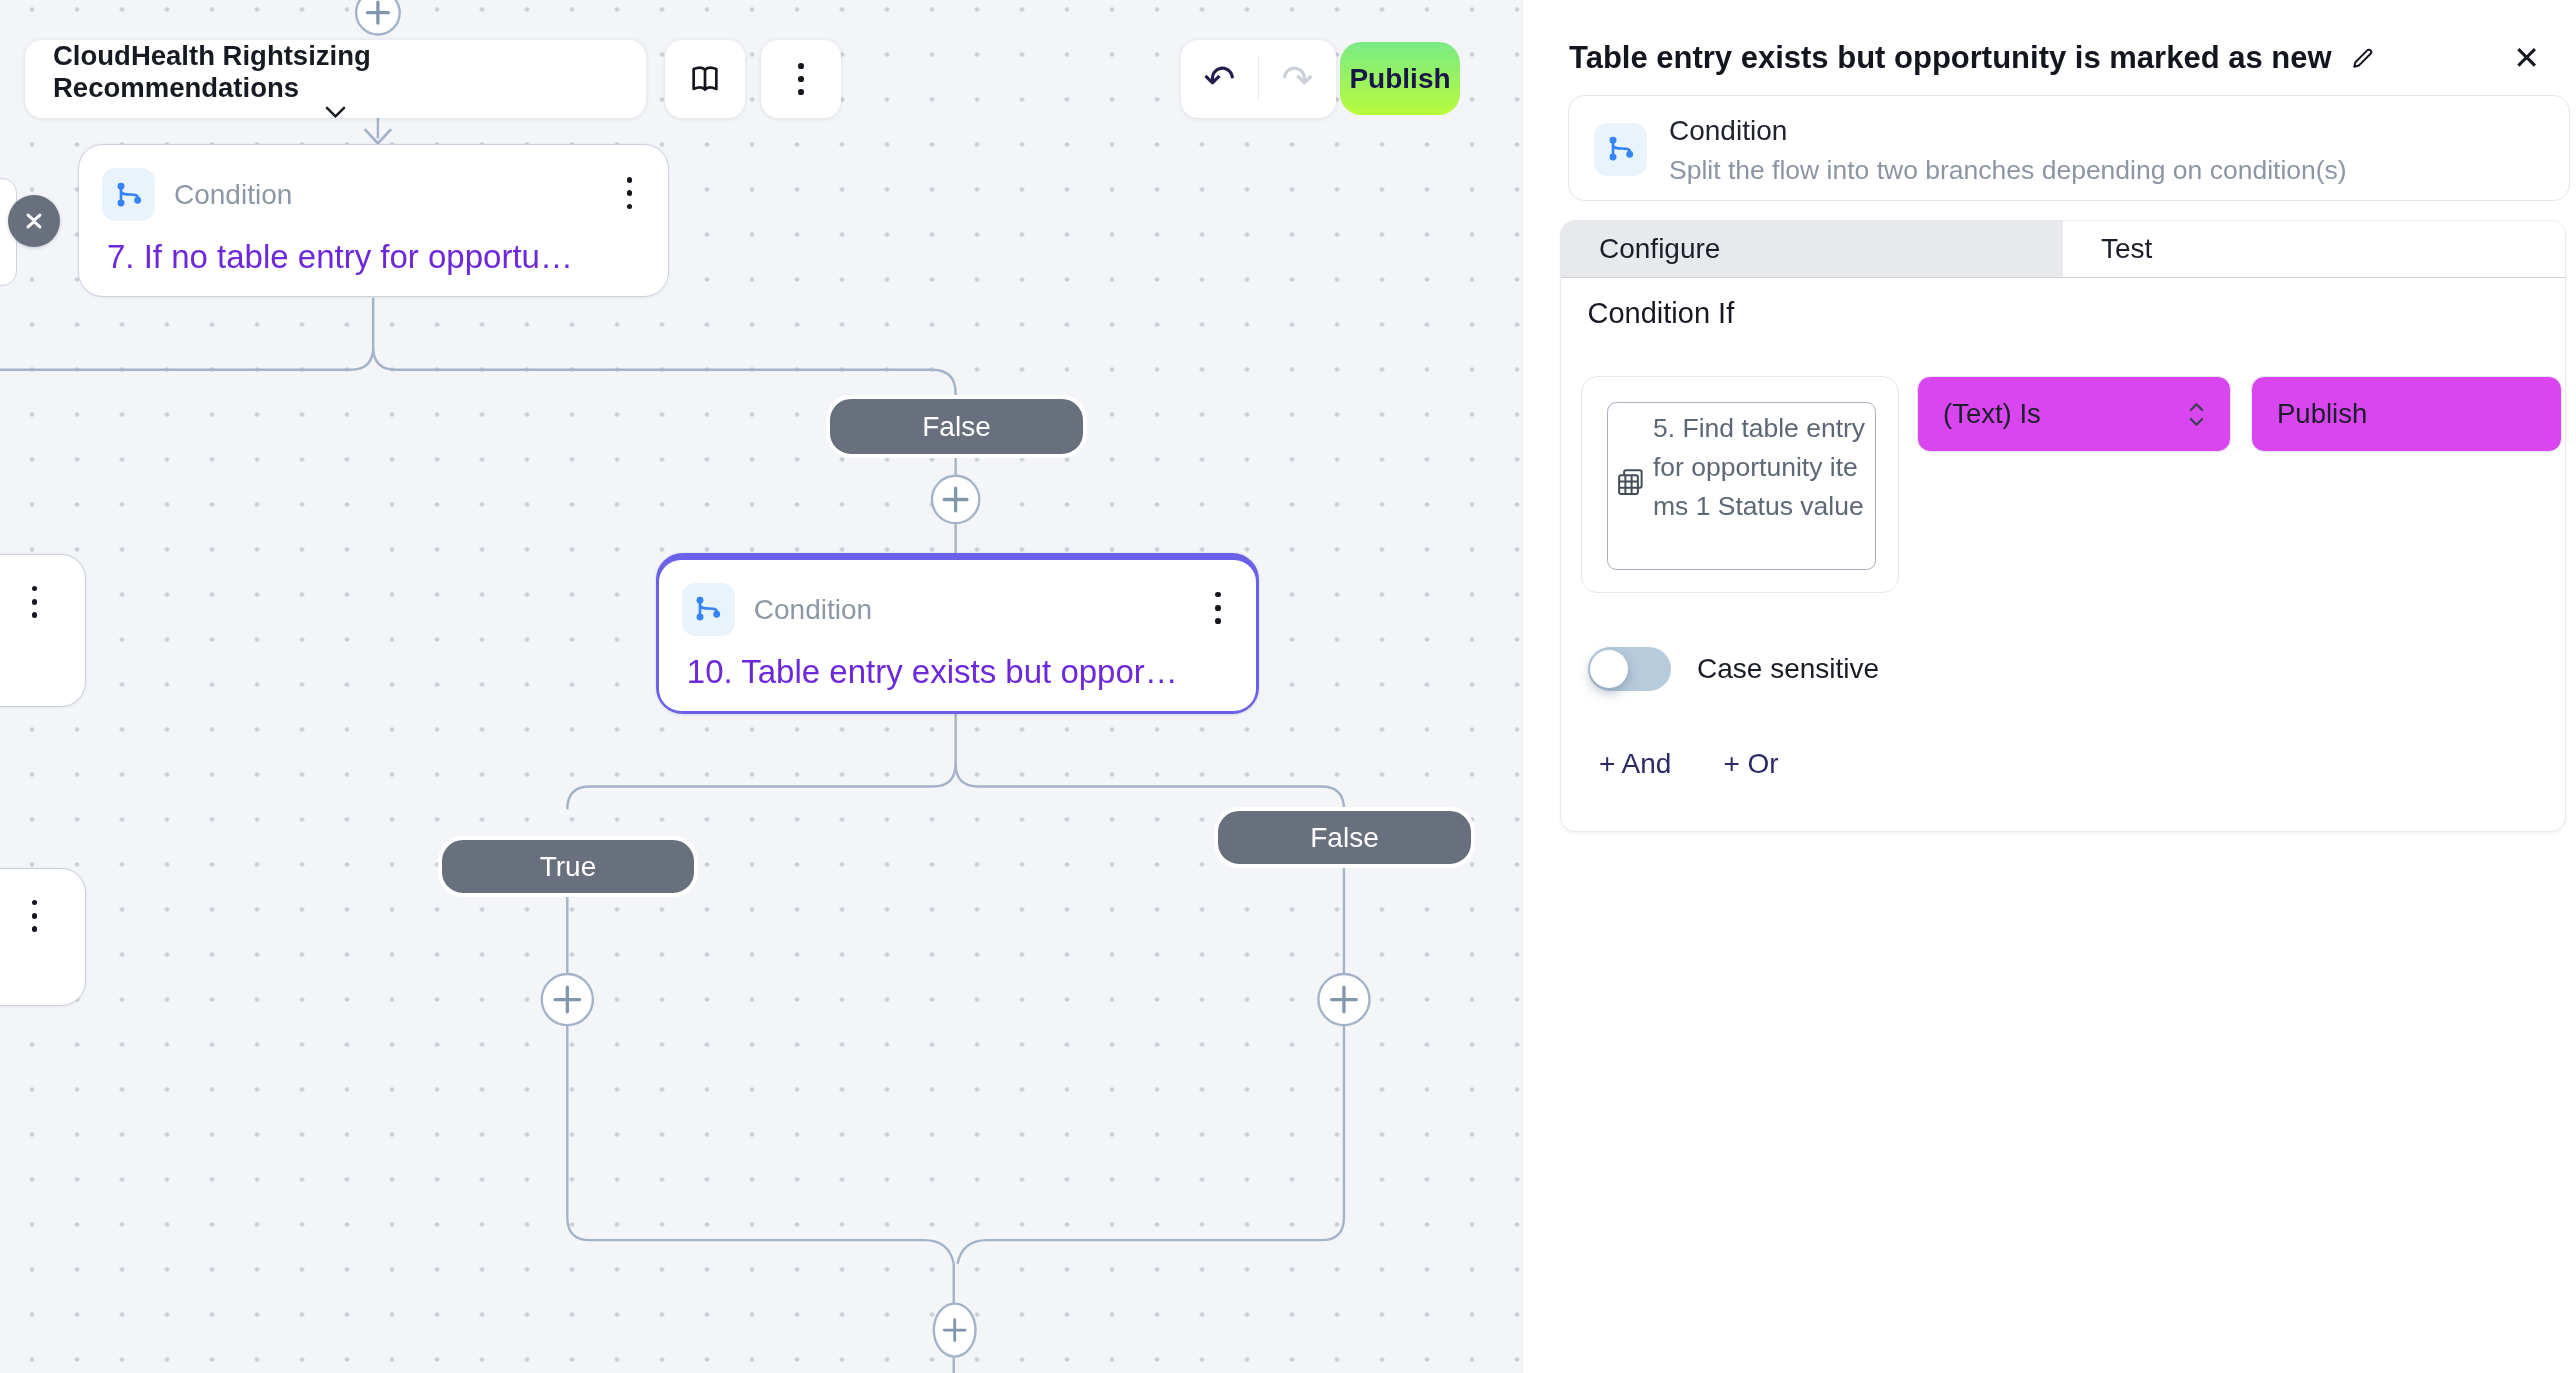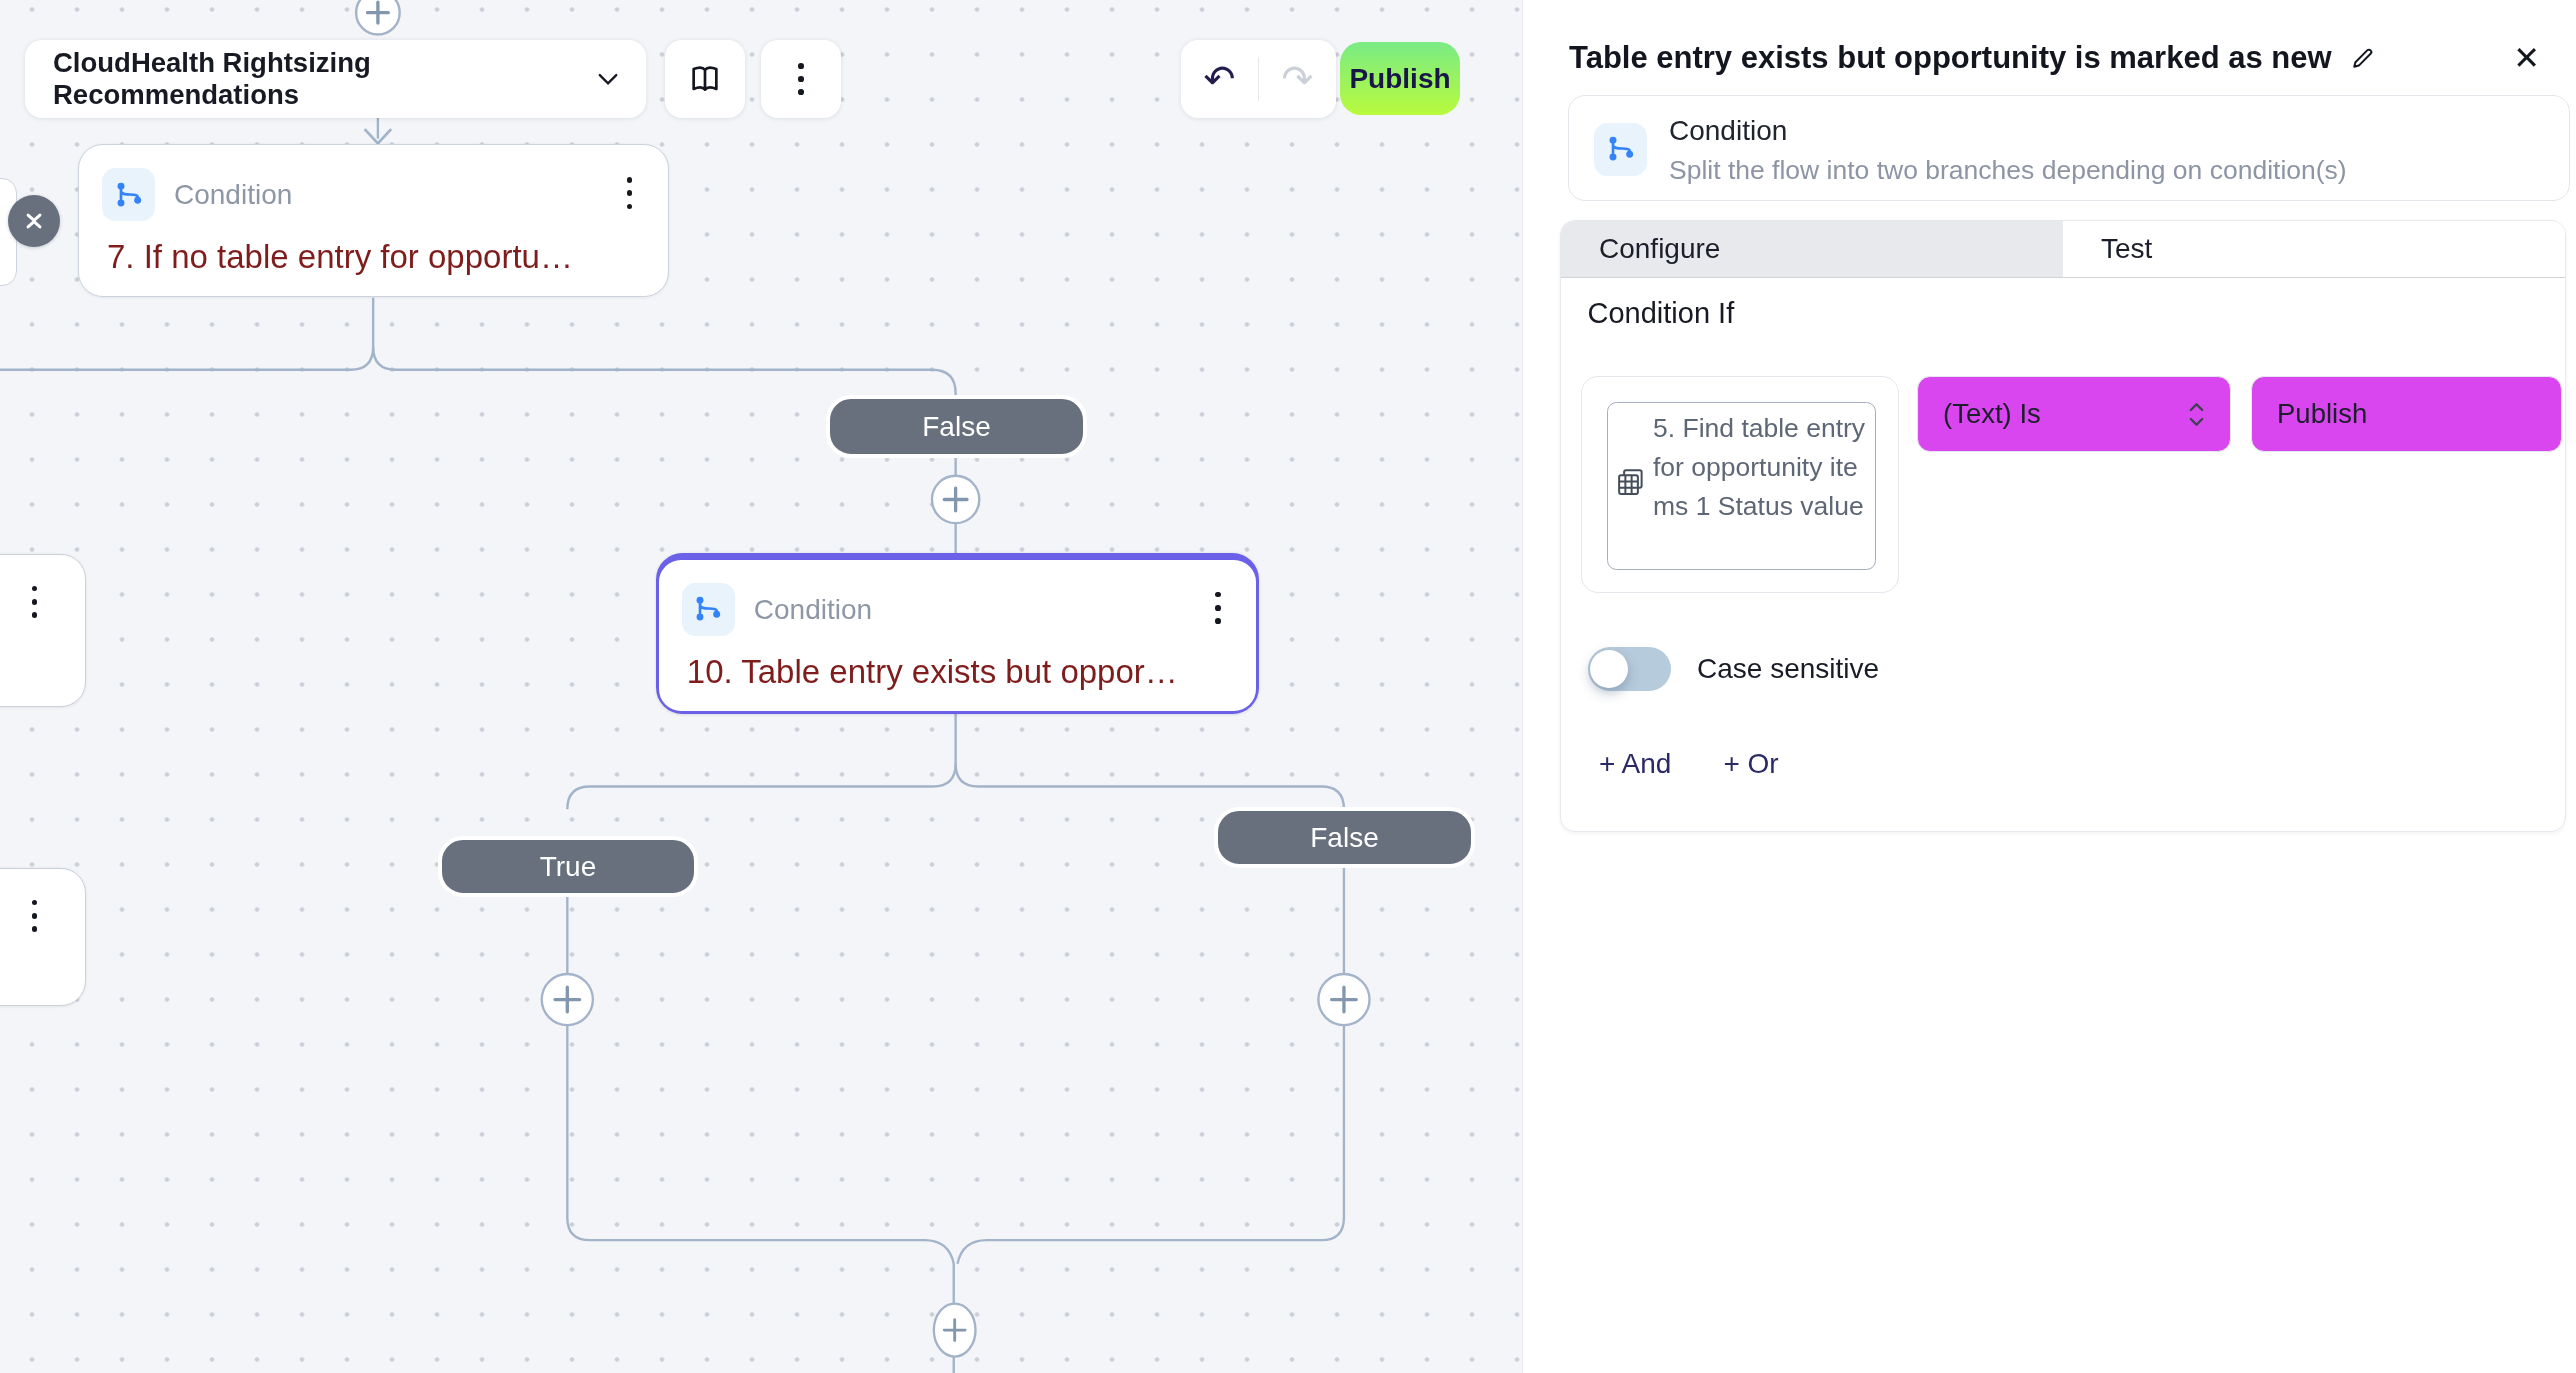--- a/index.html
+++ b/index.html
@@ -17,36 +17,36 @@
   .node { position: absolute; background: #fff; border: 1.9px solid #ccd3dd;
     border-radius: 25px; box-shadow: 0 0.9px 2.8px rgba(25,35,60,.07); }
   .node-inner { position: relative; width: 100%; height: 100%; }
   .node-chip { position: absolute; left: 23px; top: 23px; width: 53px; height: 53px;
     background: #e9f3fc; border-radius: 13.3px; display: flex; align-items: center; justify-content: center; }
   .node-type { position: absolute; left: 95px; top: 34px; font-size: 28px; color: #8e97a6; }
   .node-kebab { position: absolute; right: 30px; top: 26.5px; display: flex; flex-direction: column;
     gap: 7.6px; padding: 5.7px; cursor: pointer; }
   .node-kebab i { width: 5.7px; height: 5.7px; border-radius: 50%; background: #15181f; }
   .node-title { position: absolute; left: 28px; top: 93px; right: 23px; font-size: 33px;
-    color: #7f1d1d; font-weight: 500; white-space: nowrap; overflow: hidden; }
+    color: #6d28d9; font-weight: 500; white-space: nowrap; overflow: hidden; }
 
   .node-selected { border: none; background: #6b61e8; padding: 6.6px 2.8px 2.8px 2.8px;
     border-radius: 26.5px; box-shadow: 0 0.9px 2.8px rgba(25,35,60,.12); }
   .node-selected .node-inner { background: #fff; border-radius: 22px; }
 
   .badge { position: absolute; background: #68707e; border: 4.7px solid #fff; border-radius: 25px;
     color: #fff; font-size: 28px; display: flex; align-items: center; justify-content: center; }
 
   .partial-card { position: absolute; left: -229px; width: 315px; background: #fff;
     border: 1.9px solid #c9d0da; border-radius: 25px; box-shadow: 0 0.9px 2.8px rgba(25,35,60,.07); }
   .partial-card .node-kebab { right: 42px; top: 25px; }
 
   .topbtn { position: absolute; top: 40px; background: #fff; border-radius: 17px;
     box-shadow: 0 0.9px 4.7px rgba(25,35,60,.10); display: flex; align-items: center; cursor: pointer; }
-  #wf-selector { left: 25px; width: 621px; height: 78px; padding: 0 28px; justify-content: space-between; }
+  #wf-selector { left: 25px; width: 621px; height: 78px; padding: 0 28px; justify-content: space-between; flex-direction: column; }
   #wf-selector .lbl { font-size: 27.5px; font-weight: 600; color: #171a23; }
   #book-btn  { left: 665px; width: 80px; height: 78px; justify-content: center; }
   #kebab-btn { left: 761px; width: 80px; height: 78px; justify-content: center; }
   #undo-redo { left: 1181px; width: 155px; height: 78px; }
   #undo-redo .half { width: 50%; height: 100%; display: flex; align-items: center;
     justify-content: center; font-size: 38px; cursor: pointer; }
   #undo-redo .divider { width: 0.9px; height: 44px; background: #e6e8ee; }
   #undo-glyph { color: #221d4e; } #redo-glyph { color: #ccd0d8; }
   #publish-btn { position: absolute; left: 1340px; top: 42px; width: 120px; height: 73px;
     border-radius: 21px; background: linear-gradient(180deg, #79eb85 0%, #b9fa3c 100%);

